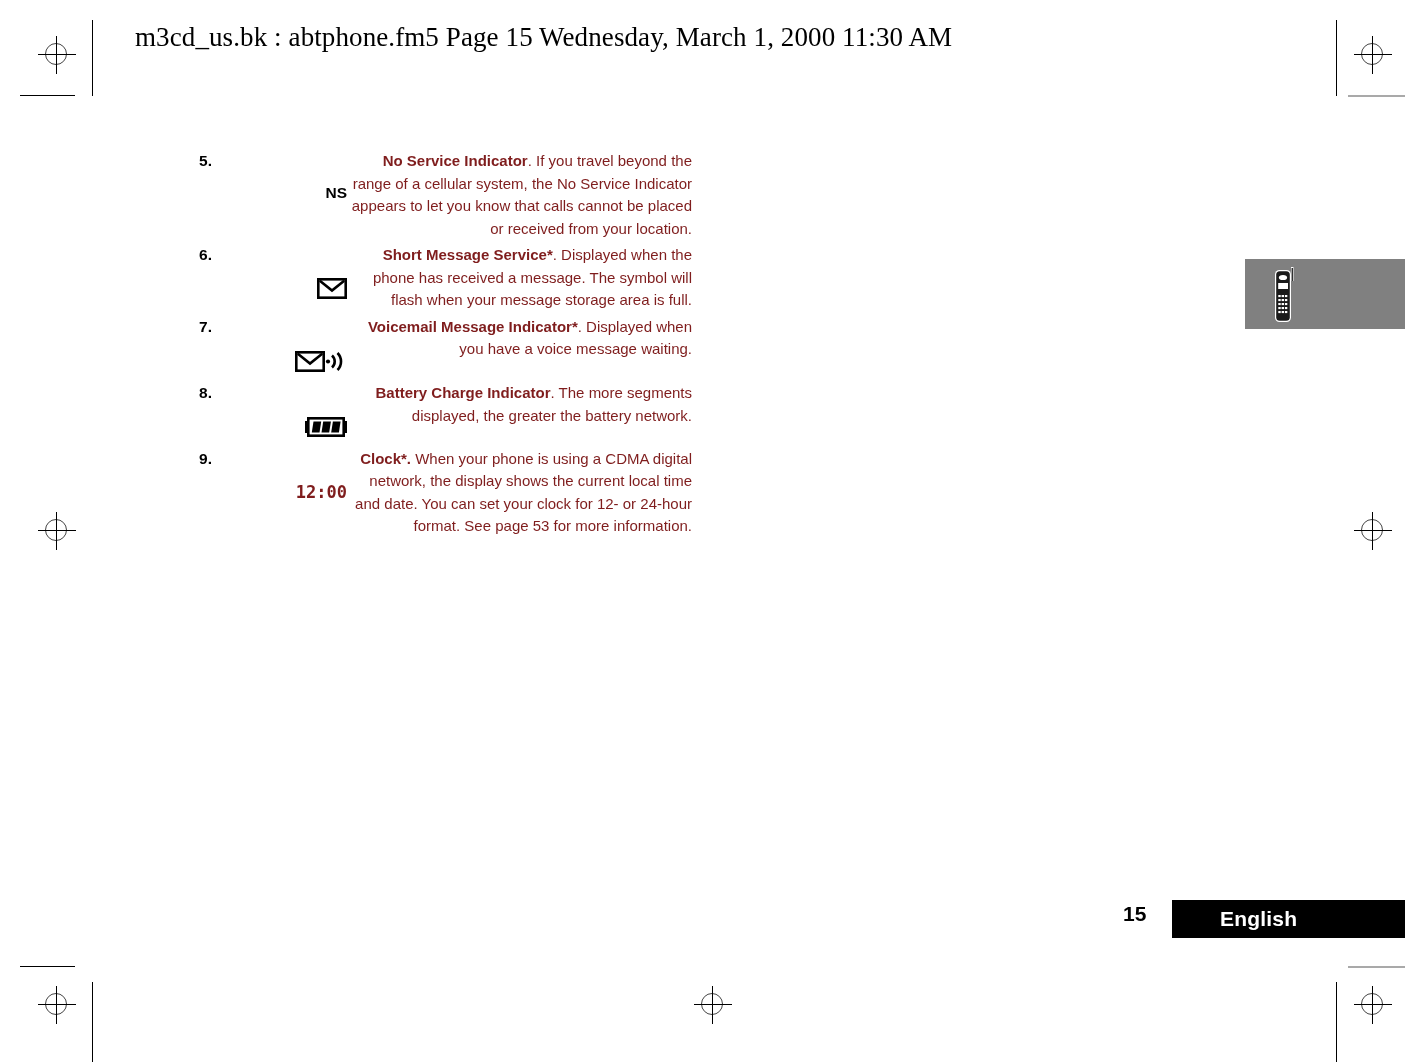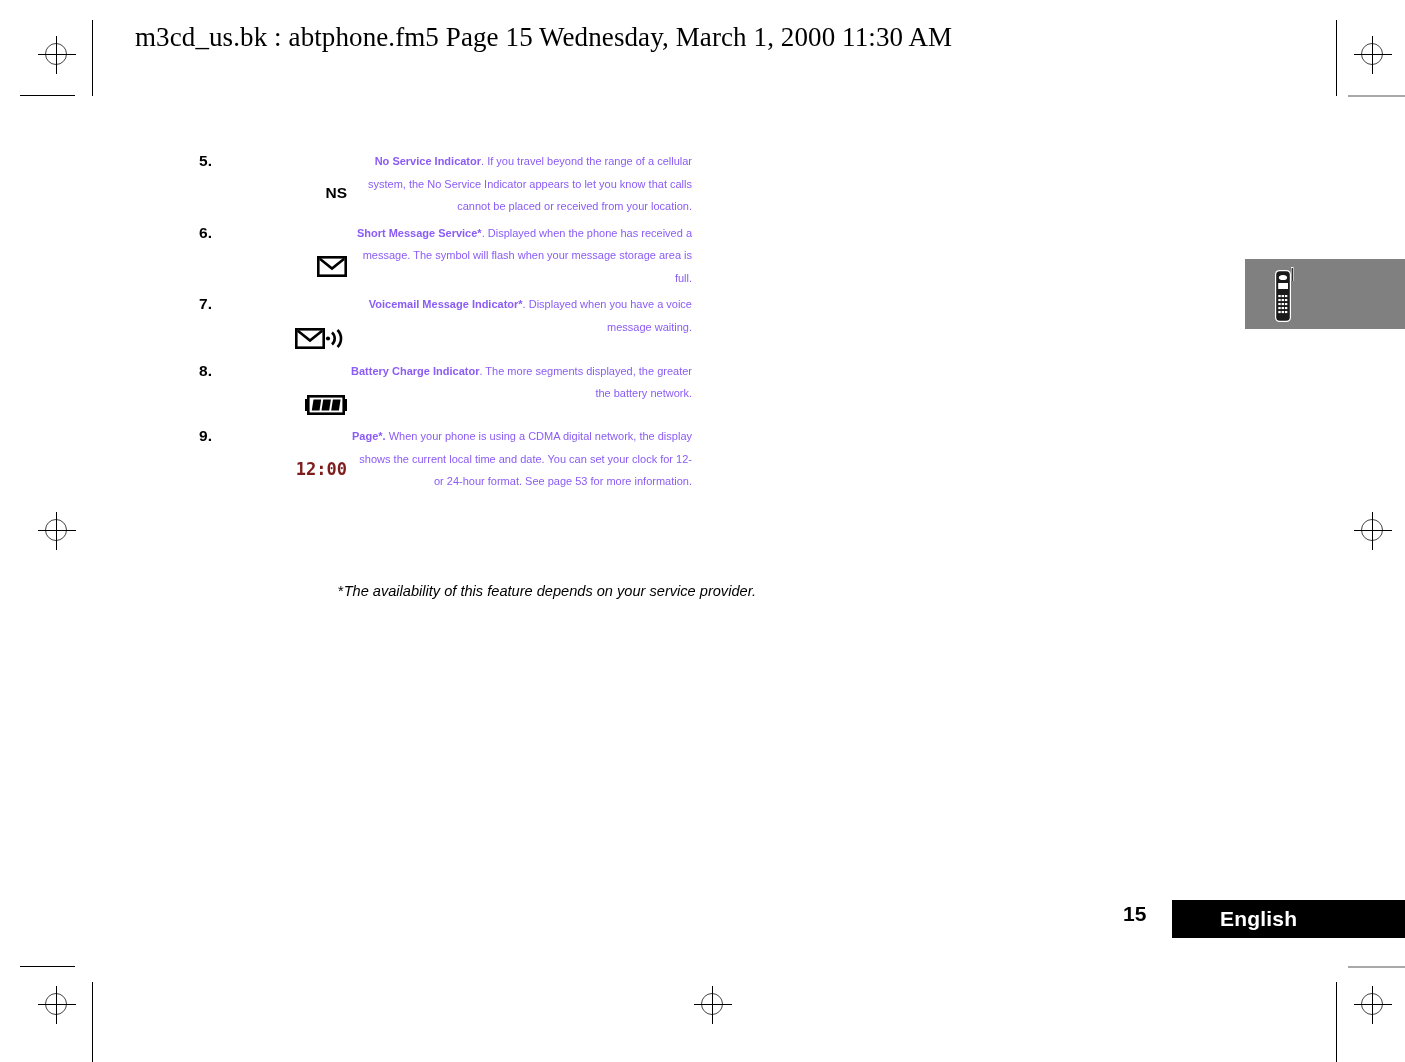--- a/index.html
+++ b/index.html
@@ -105,23 +105,23 @@
     width: 135px;
     flex: 0 0 135px;
     font-size: 15.5px;
     font-weight: bold;
     line-height: 22.5px;
     position: relative;
     margin-top: 32px;
   }
   .desc {
     flex: 1 1 auto;
-    font-size: 11px;
+    font-size: 15px;
     line-height: 22.5px;
-    color: #8b5cf6;
+    color: #7f1d1d;
   }
   .desc b { font-weight: bold; }
 
   
   .sym-text-ns { font-weight: bold; font-size: 15.5px; }
   .lcd-clock {
     font-family: "DejaVu Sans Mono", monospace;
     font-size: 17px;
     color: #7f1d1d;
     letter-spacing: 0px;
@@ -342,28 +342,25 @@
         </span>
       </div>
       <div class="desc"><b>Battery Charge Indicator</b><span>. The more segments displayed, the greater the battery network.</span></div>
     </div>
 
     <div class="row">
       <div class="num">9.</div>
       <div class="sym">
         <span class="lcd-clock">12:00</span>
       </div>
-      <div class="desc"><b>Page*.</b><span> When your phone is using a CDMA digital network, the display shows the current local time and date. You can set your clock for 12- or 24-hour format. See page 53 for more information.</span></div>
-    </div>
-
-  </div>
-
-  <div class="footnote">
-    <span class="fn-star">*</span><span>The availability of this feature depends on your service provider.</span>
-  </div>
+      <div class="desc"><b>Clock*.</b><span> When your phone is using a CDMA digital network, the display shows the current local time and date. You can set your clock for 12- or 24-hour format. See page 53 for more information.</span></div>
+    </div>
+
+  </div>
+
 
   <div class="footer">
     <div class="footer-page">15</div>
     <div class="lang-bar">
       <span>English</span>
     </div>
   </div>
 
 </div>
 

